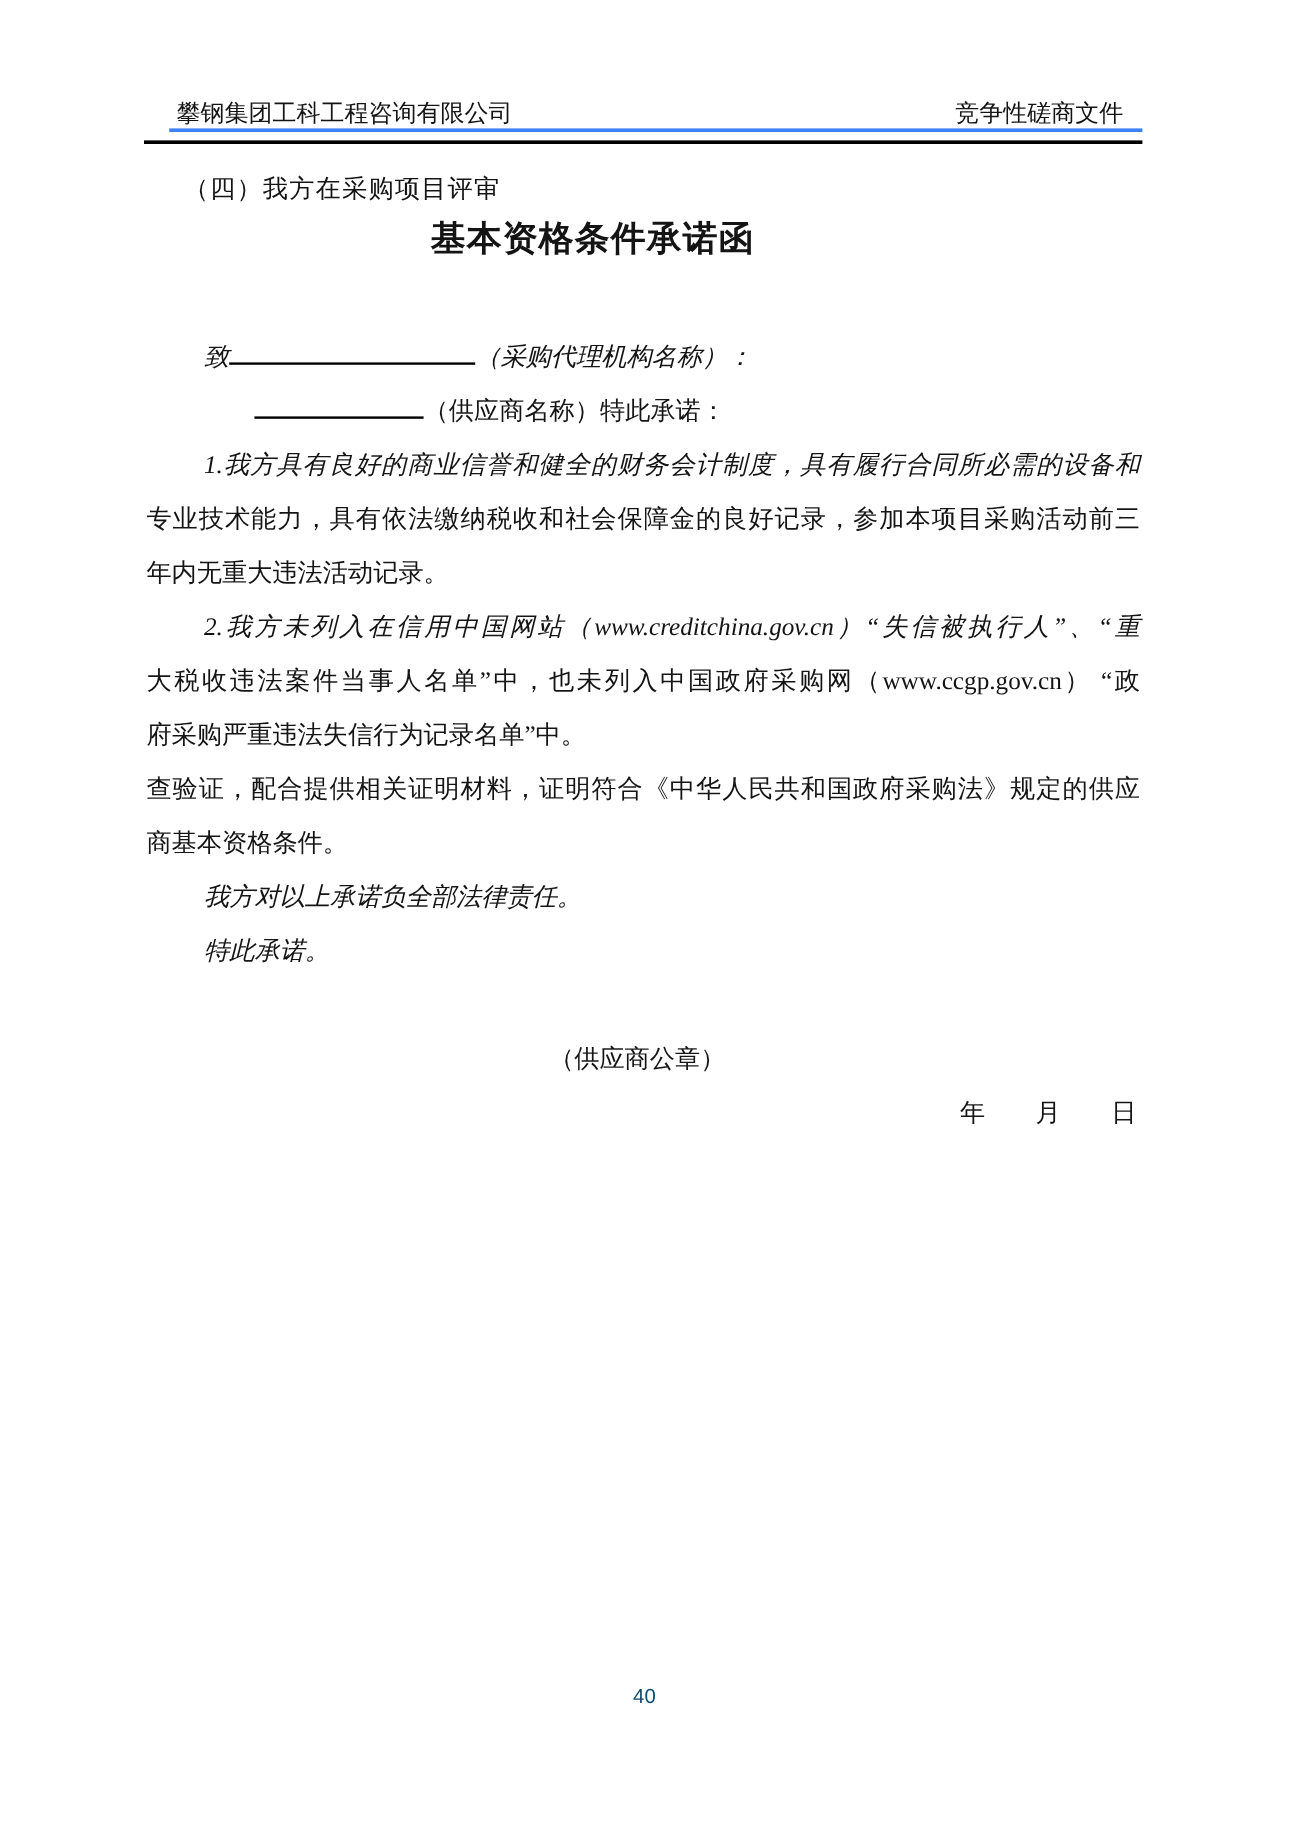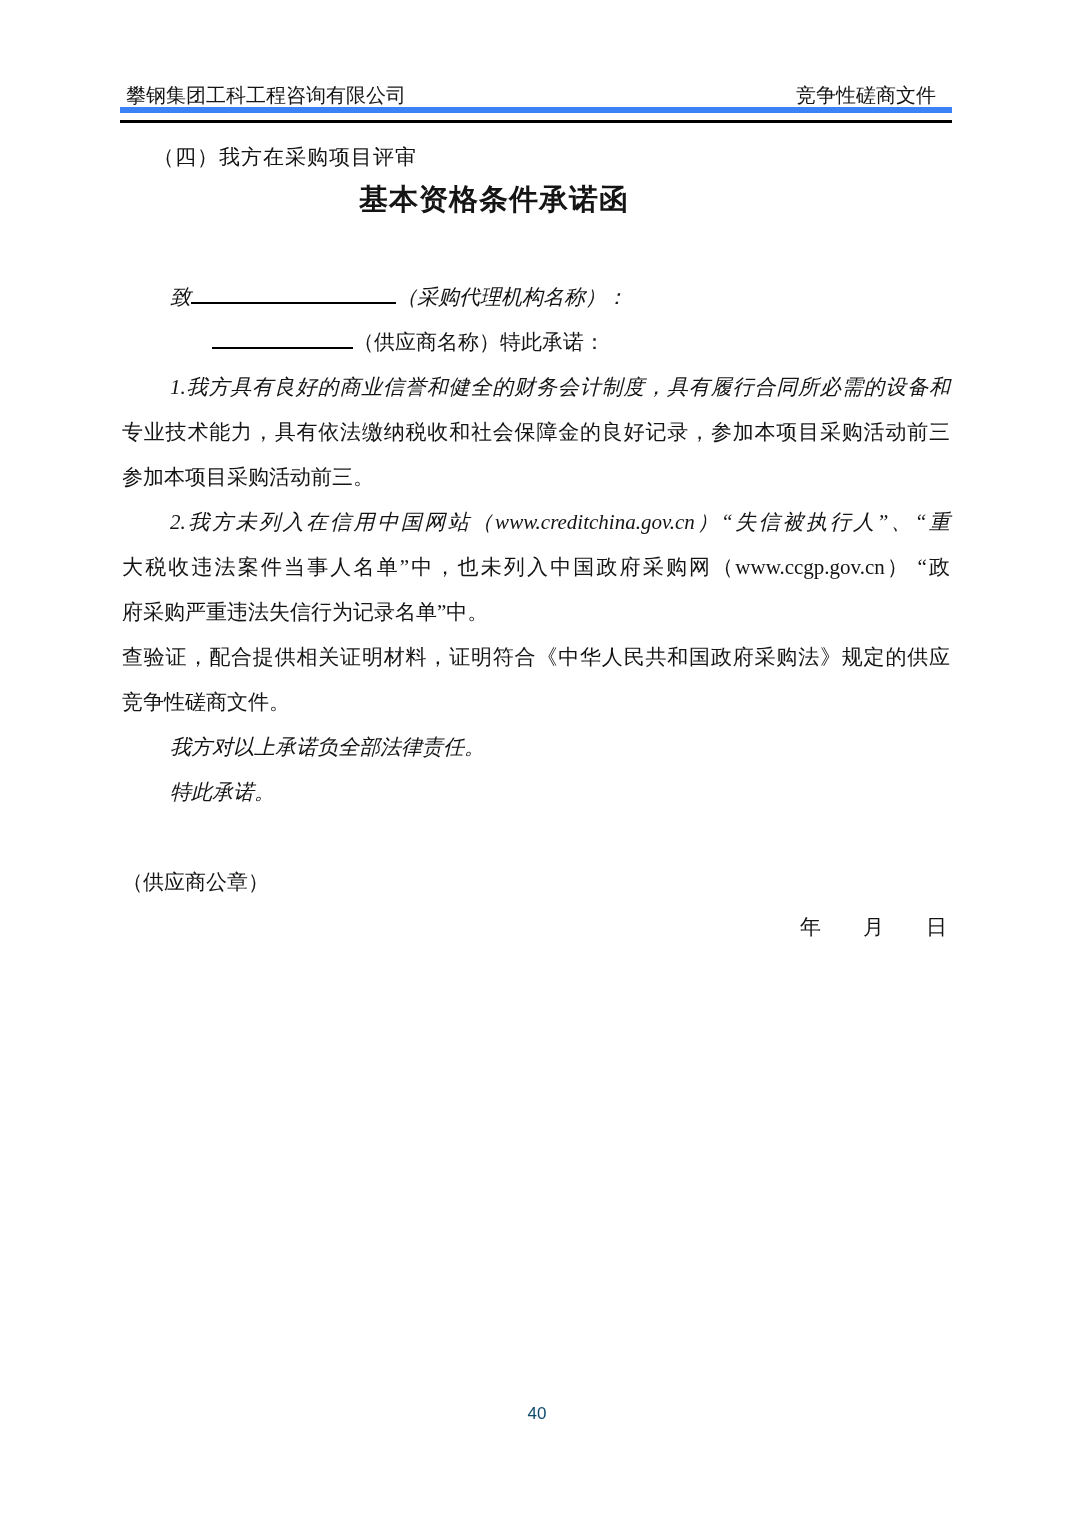--- a/index.html
+++ b/index.html
@@ -24,21 +24,22 @@
     top: 84px;
     width: 832px;
   }
   .header-row {
     display: flex;
     justify-content: space-between;
     align-items: flex-end;
     font-size: 20px;
     line-height: 22px;
     padding: 0 16px 1px 6px;
-    border-bottom: 6px solid #3b82f6;
+    border-bottom: 3px solid #3b82f6;
+    margin-left: 21px;
   }
   .header-thick {
     height: 3px;
     background: #000;
     margin-top: 7px;
   }
 
   
   .section-label {
     position: absolute;
@@ -84,21 +85,21 @@
   .lastline { text-align: left; text-align-last: left; }
 
   .blank {
     display: inline-block;
     border-bottom: 2px solid #000;
     height: 2px;
   }
   .blank-agency  { width: 205px; }
   .blank-supplier{ width: 141px; }
 
-  .seal-line { text-align: left; padding-right: 10px; }
+  .seal-line { text-align: center; padding-right: 10px; }
   .date-line { text-align: right; padding-right: 3px; }
   .spacer { height: 45px; }
 
   
   .footer {
     position: absolute;
     left: 0;
     top: 1404px;
     width: 1074px;
     text-align: center;
@@ -131,32 +132,32 @@
       <span>致</span><span class="blank blank-agency"></span><span>（采购代理机构名称）：</span>
     </div>
 
     <div class="line ind2">
       <span class="blank blank-supplier"></span><span>（供应商名称）特此承诺：</span>
     </div>
 
     <div>
       <div class="line jline ind">1.我方具有良好的商业信誉和健全的财务会计制度，具有履行合同所必需的设备和</div>
       <div class="line jline">专业技术能力，具有依法缴纳税收和社会保障金的良好记录，参加本项目采购活动前三</div>
-      <div class="line lastline">参加本项目采购活动前三。</div>
+      <div class="line lastline">年内无重大违法活动记录。</div>
     </div>
 
     <div>
       <div class="line jline ind">2.我方未列入在信用中国网站（www.creditchina.gov.cn）“失信被执行人”、“重</div>
       <div class="line jline">大税收违法案件当事人名单”中，也未列入中国政府采购网（www.ccgp.gov.cn） “政</div>
       <div class="line lastline">府采购严重违法失信行为记录名单”中。</div>
     </div>
 
     <div>
       <div class="line jline">查验证，配合提供相关证明材料，证明符合《中华人民共和国政府采购法》规定的供应</div>
-      <div class="line lastline">竞争性磋商文件。</div>
+      <div class="line lastline">商基本资格条件。</div>
     </div>
 
     <div class="line ind">我方对以上承诺负全部法律责任。</div>
     <div class="line ind">特此承诺。</div>
 
     <div class="spacer"></div>
 
     <div class="line seal-line">（供应商公章）</div>
     <div class="line date-line">年　　月　　日</div>
 

